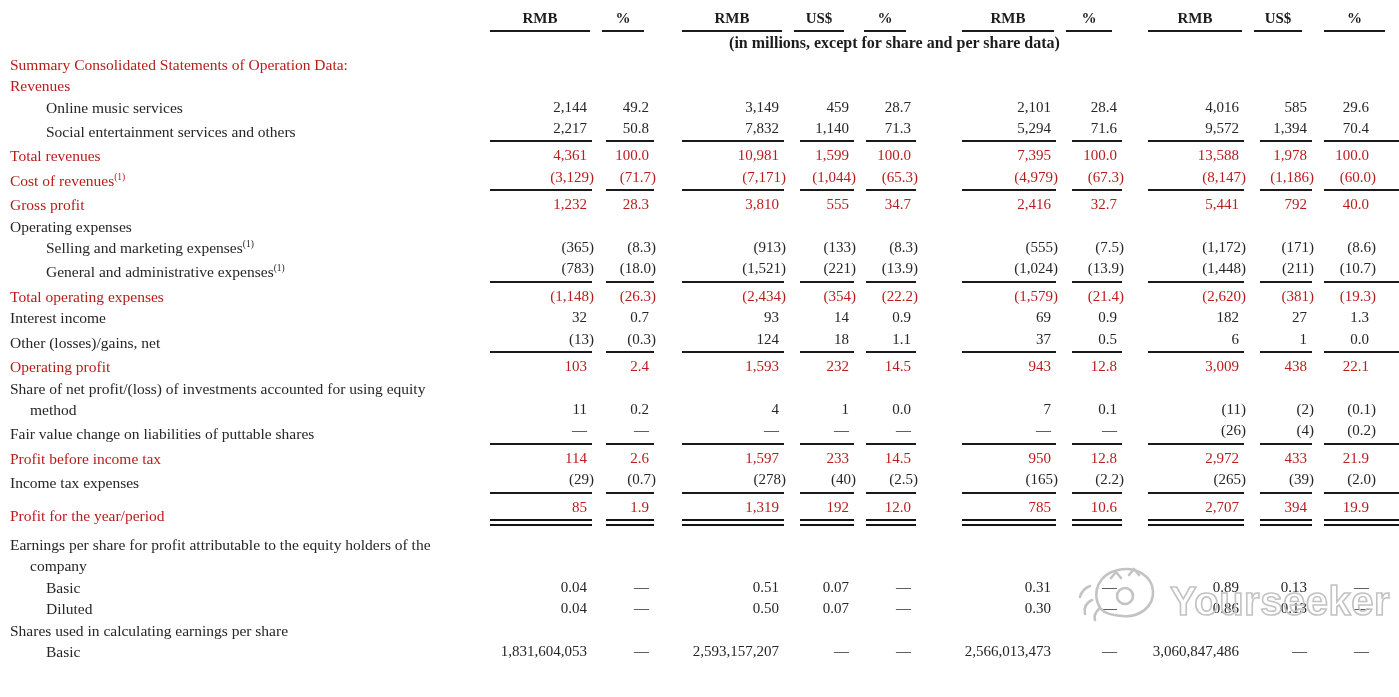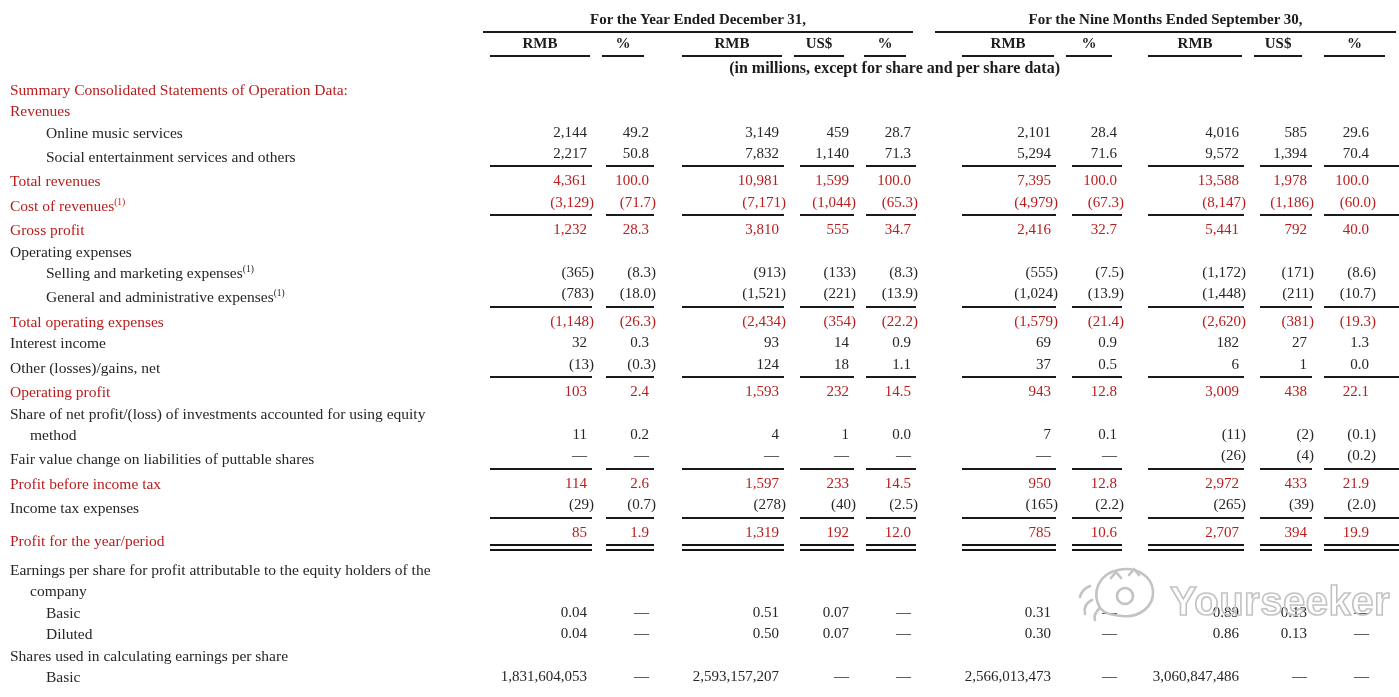--- a/index.html
+++ b/index.html
@@ -89,30 +89,20 @@
         <col style="width:62px">
       <col style="width:16px">
       <col style="width:124px">
         <col style="width:66px">
         <col style="width:122px">
       <col style="width:68px">
         <col style="width:87px">
     </colgroup>
 
     <thead>
-      <tr class="h-group">
-        <td></td>
-        <th colspan="5">
-          <div class="uw"><span>For the Year Ended December 31,</span></div>
-        </th>
-        <td></td>
-        <th colspan="5">
-          <div class="uw"><span>For the Nine Months Ended September 30,</span></div>
-        </th>
-      </tr>
       <tr class="h-cur">
         <td></td>
         <th class="c-i0">
             <div class="uw"><span>RMB</span></div>
           </th>
         <th class="c-i1">
             <div class="uw"><span>%</span></div>
           </th>
         <th class="c-i2">
             <div class="uw"><span>RMB</span></div>
@@ -456,21 +446,21 @@
           </td>
         </tr>
         <tr class="">
           <td class="label ind0">
             <div class="l"><span>Interest income</span></div>
           </td>
           <td class="num c-i0">
             <div class="uw"><span>32</span></div>
           </td>
           <td class="num c-i1">
-            <div class="uw"><span>0.3</span></div>
+            <div class="uw"><span>0.7</span></div>
           </td>
           <td class="num c-i2">
             <div class="uw"><span>93</span></div>
           </td>
           <td class="num c-i3">
             <div class="uw"><span>14</span></div>
           </td>
           <td class="num c-i4">
             <div class="uw"><span>0.9</span></div>
           </td>

